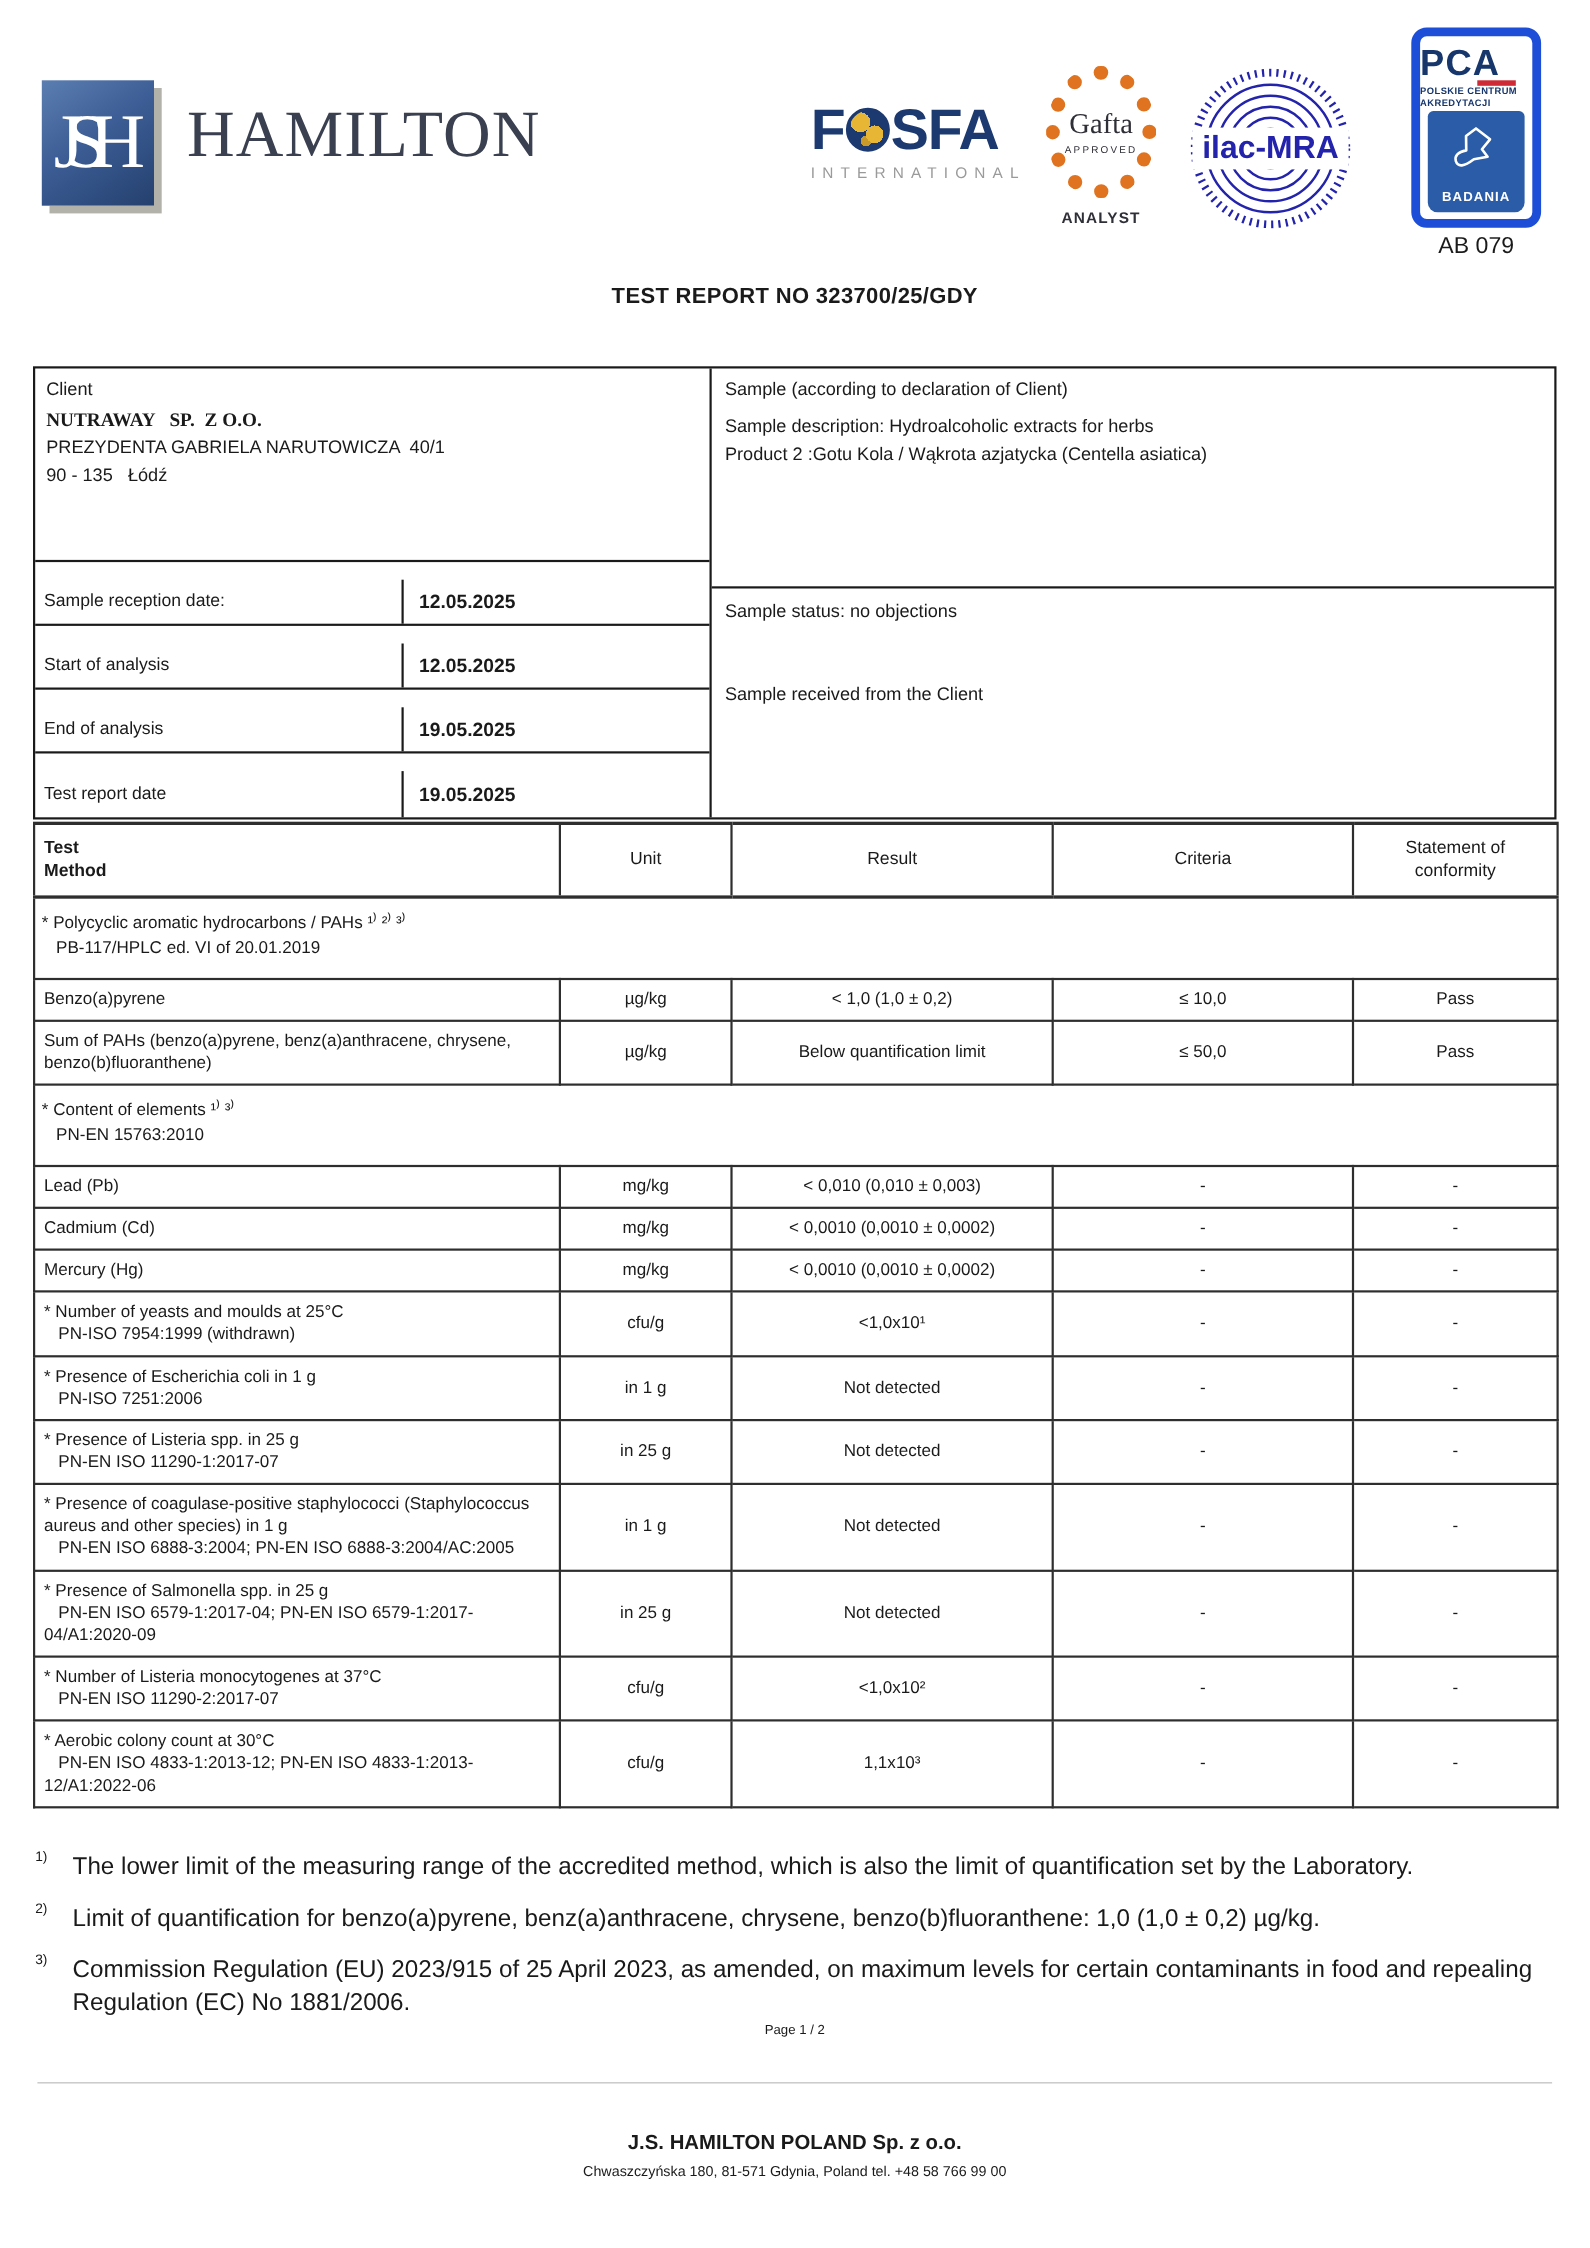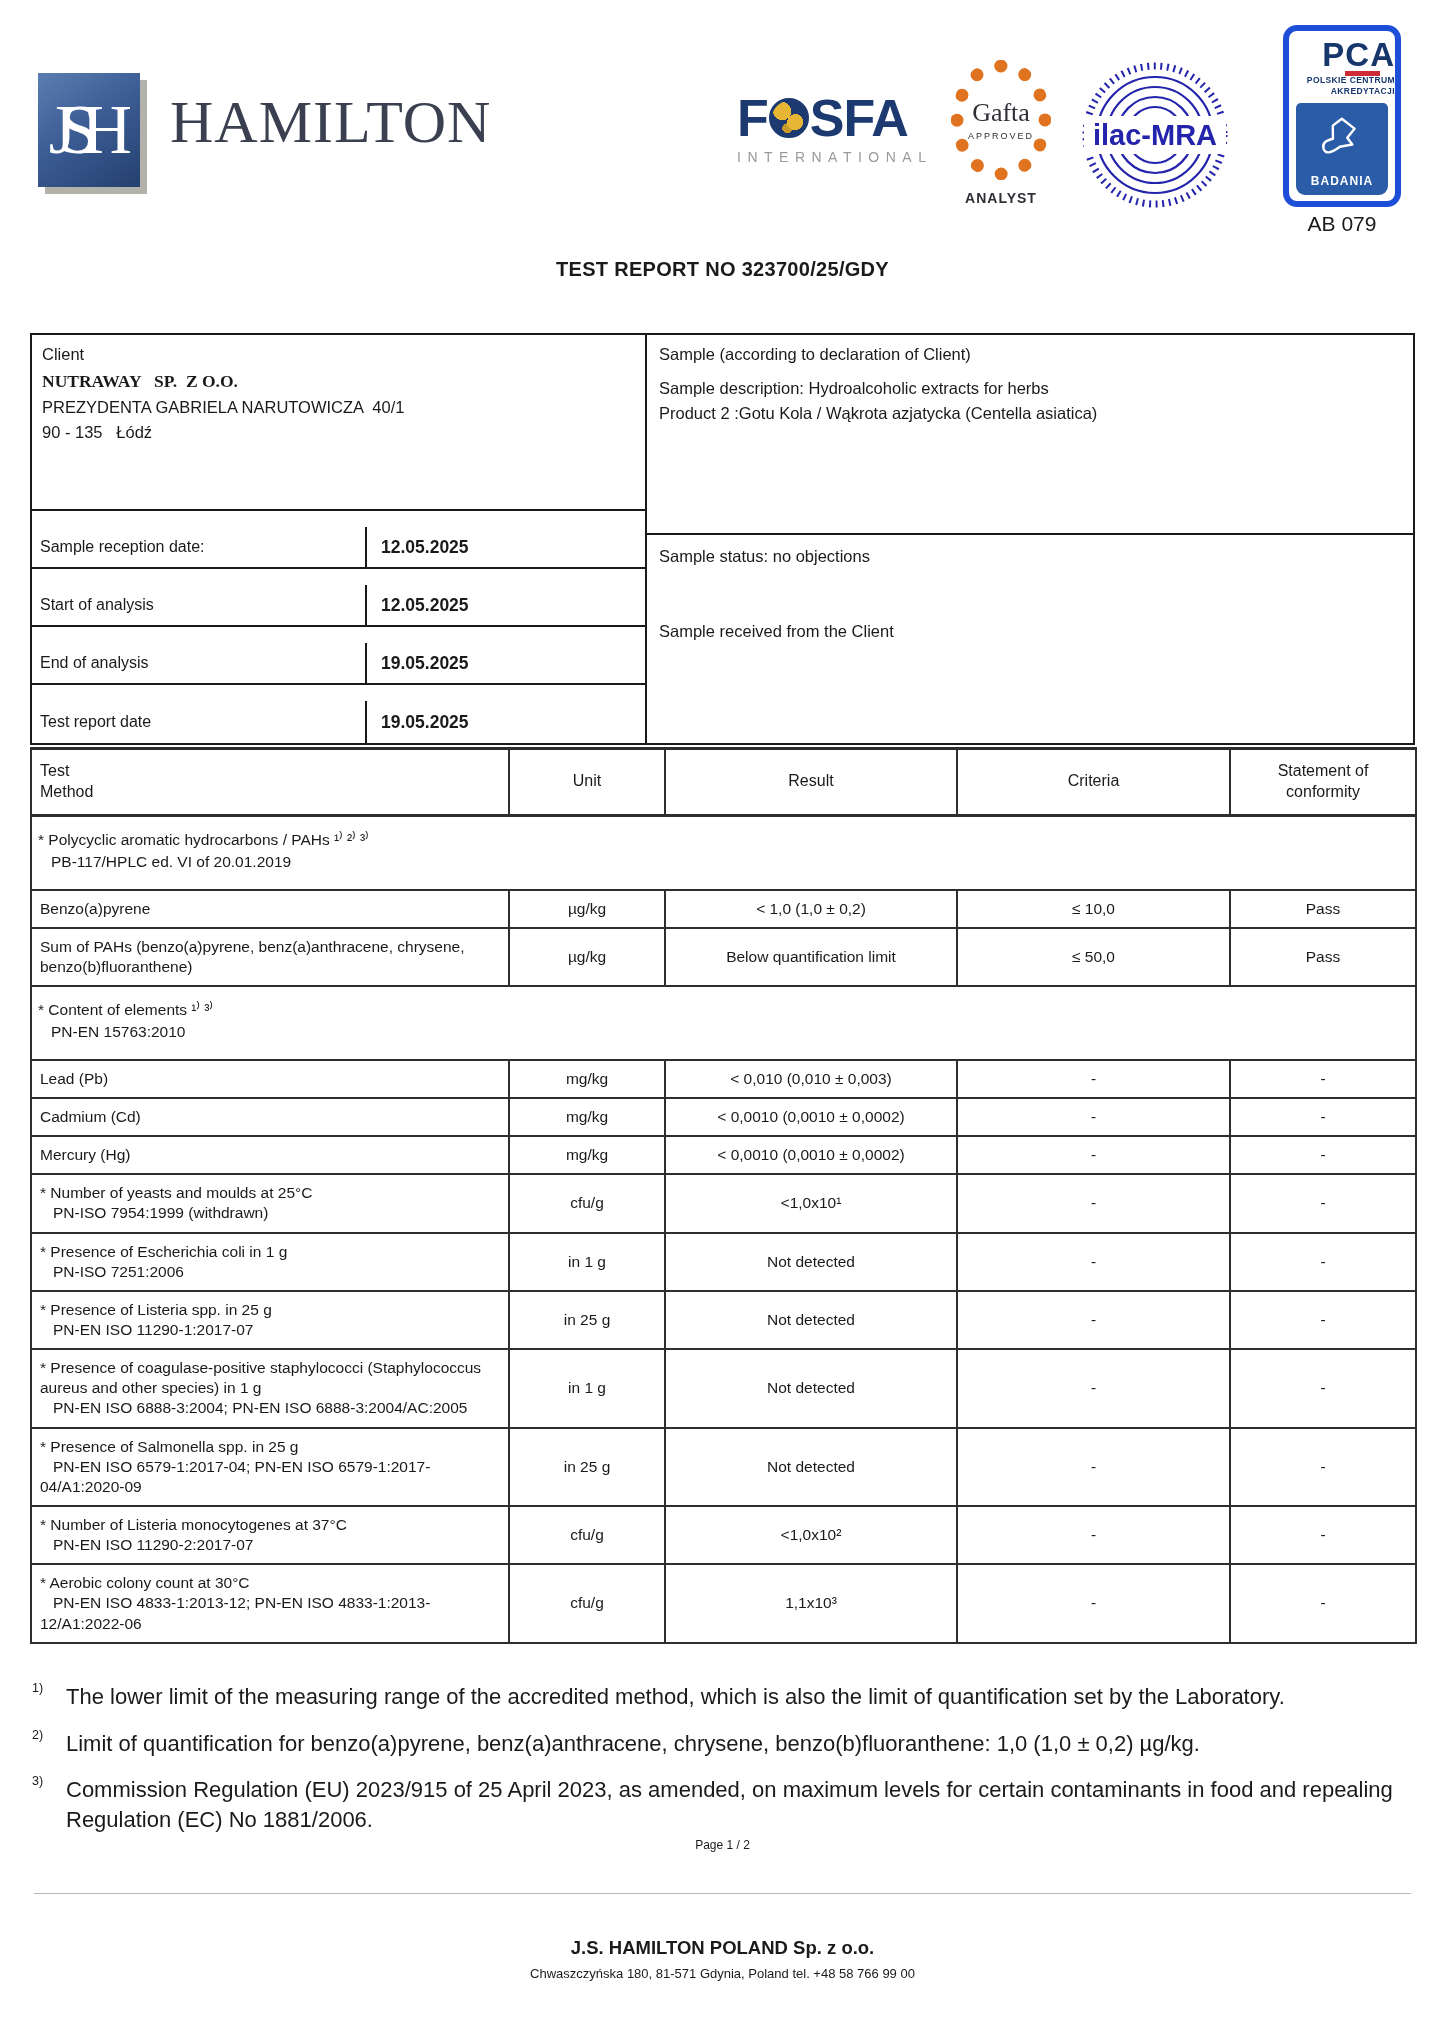--- a/index.html
+++ b/index.html
@@ -46,21 +46,21 @@
   .gafta-approved{font-size:9px;letter-spacing:2px;color:#2f2f38;margin-top:5px;}
   .gafta-analyst{margin-top:10px;font-size:14px;font-weight:bold;letter-spacing:1px;color:#2f2f38;}
   .ilac{position:absolute;left:1082px;top:62px;width:146px;height:146px;}
   .ilac svg{position:absolute;left:0;top:0;}
   .ilac-text{
     position:absolute;left:0;top:57px;width:100%;text-align:center;
     font-size:29px;font-weight:bold;color:#2323ab;letter-spacing:0px;
   }
   .pca{
     position:absolute;left:1283px;top:25px;width:118px;height:182px;box-sizing:border-box;
-    border:6px solid #1d4ed8;border-radius:14px;background:#fff;text-align:right;
+    border:8px solid #1d4ed8;border-radius:14px;background:#fff;text-align:left;
   }
   .pca-word{position:relative;margin-top:7px;font-size:33px;font-weight:bold;color:#17366b;letter-spacing:1px;line-height:1;}
   .pca-redbar{position:absolute;right:15px;top:33px;width:35px;height:5px;background:#ce2b36;}
   .pca-sub{margin-top:4px;font-size:8.5px;font-weight:bold;color:#17366b;line-height:1.35;letter-spacing:.4px;}
   .pca-panel{
     position:absolute;left:7px;right:7px;bottom:6px;height:92px;background:#2b5ca8;border-radius:5px 5px 9px 9px;
     display:flex;flex-direction:column;align-items:center;justify-content:flex-end;
   }
   .pca-flask{position:absolute;top:10px;left:50%;transform:translateX(-50%);}
   .pca-badania{font-size:12px;font-weight:bold;color:#fff;letter-spacing:1px;margin-bottom:7px;}
@@ -86,21 +86,21 @@
 
   
   .results{position:absolute;left:30px;top:747px;width:1385px;border-collapse:collapse;table-layout:fixed;font-size:15.5px;}
   .results col.c-name{width:478px;}
   .results col.c-unit{width:156px;}
   .results col.c-result{width:292px;}
   .results col.c-criteria{width:273px;}
   .results col.c-conf{width:186px;}
   .results th,.results td{border:2px solid #2e2e2e;vertical-align:middle;box-sizing:border-box;}
   .results th{font-weight:normal;font-size:16px;padding:11px 8px;text-align:center;border-bottom:3px solid #2e2e2e;border-top:3px solid #2e2e2e;line-height:1.3;}
-  .results th.h-name{text-align:left;}
+  .results th.h-name{text-align:left;font-weight:bold;}
   .results td.name{text-align:left;padding:8px 8px;line-height:1.3;}
   .results td.center{text-align:center;padding:8px 4px;}
   .results td.section{padding:12px 6px 15px 6px;line-height:1.45;vertical-align:top;}
   .method-line{text-indent:13px;}
 
   
   .footnotes{position:absolute;left:32px;top:1682px;width:1390px;}
   .footnote{display:flex;margin-bottom:17px;line-height:1.35;}
   .fn-marker{width:34px;flex:0 0 34px;font-size:12.5px;position:relative;top:-2px;}
   .fn-text{flex:1;font-size:22px;padding-right:4px;}

